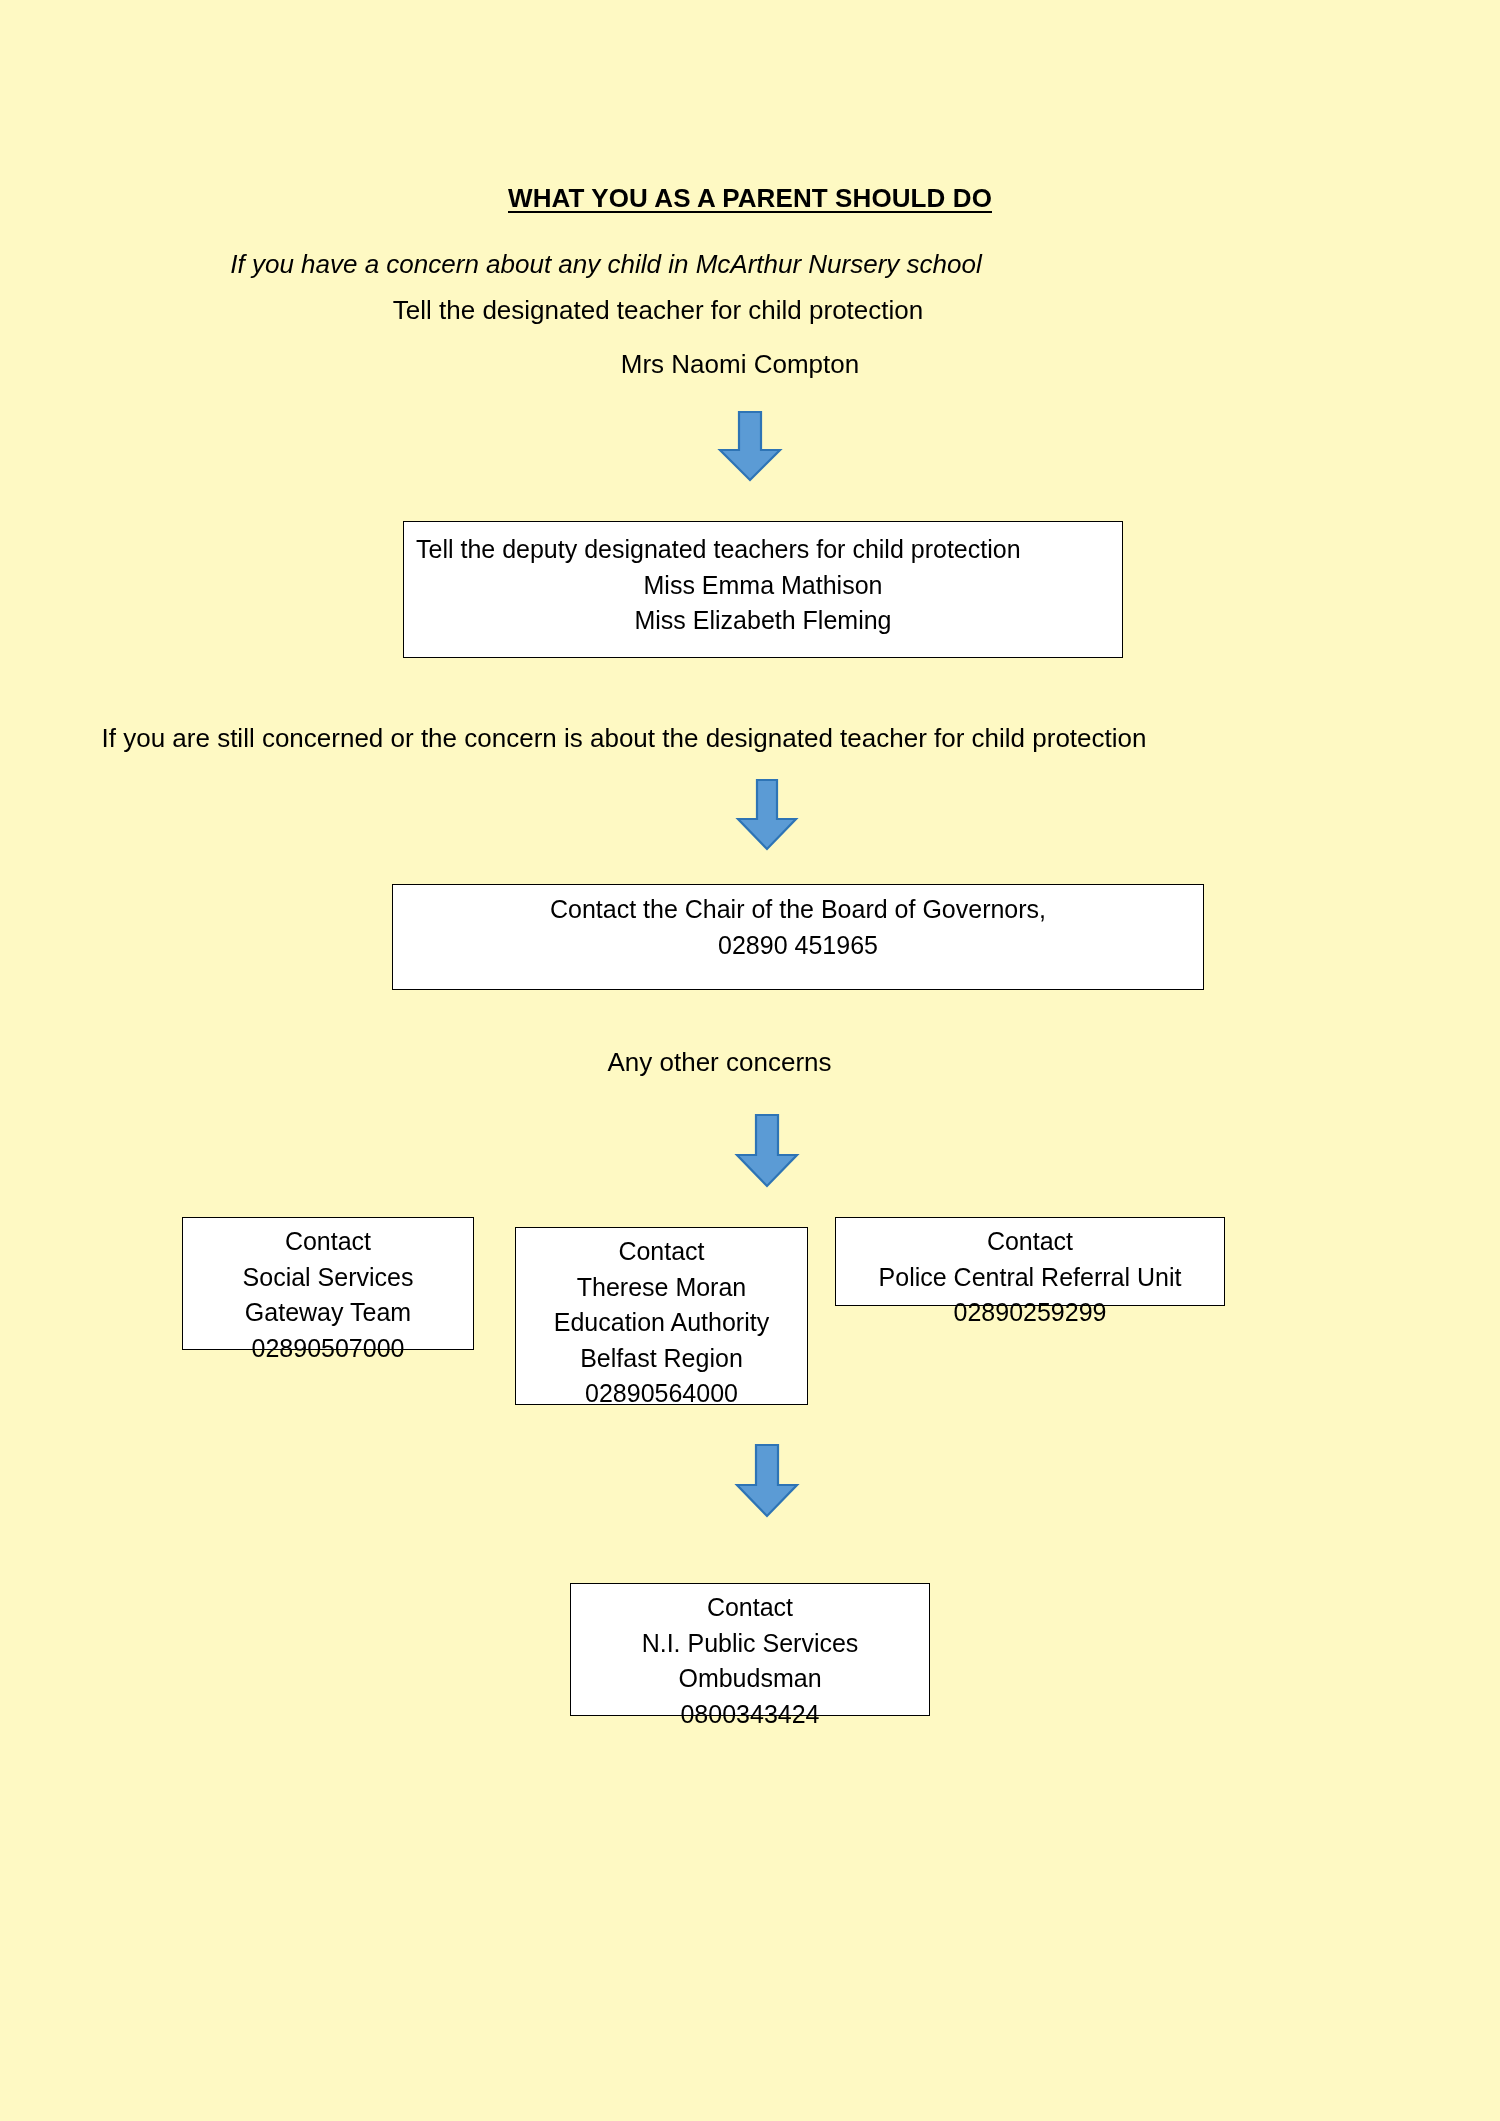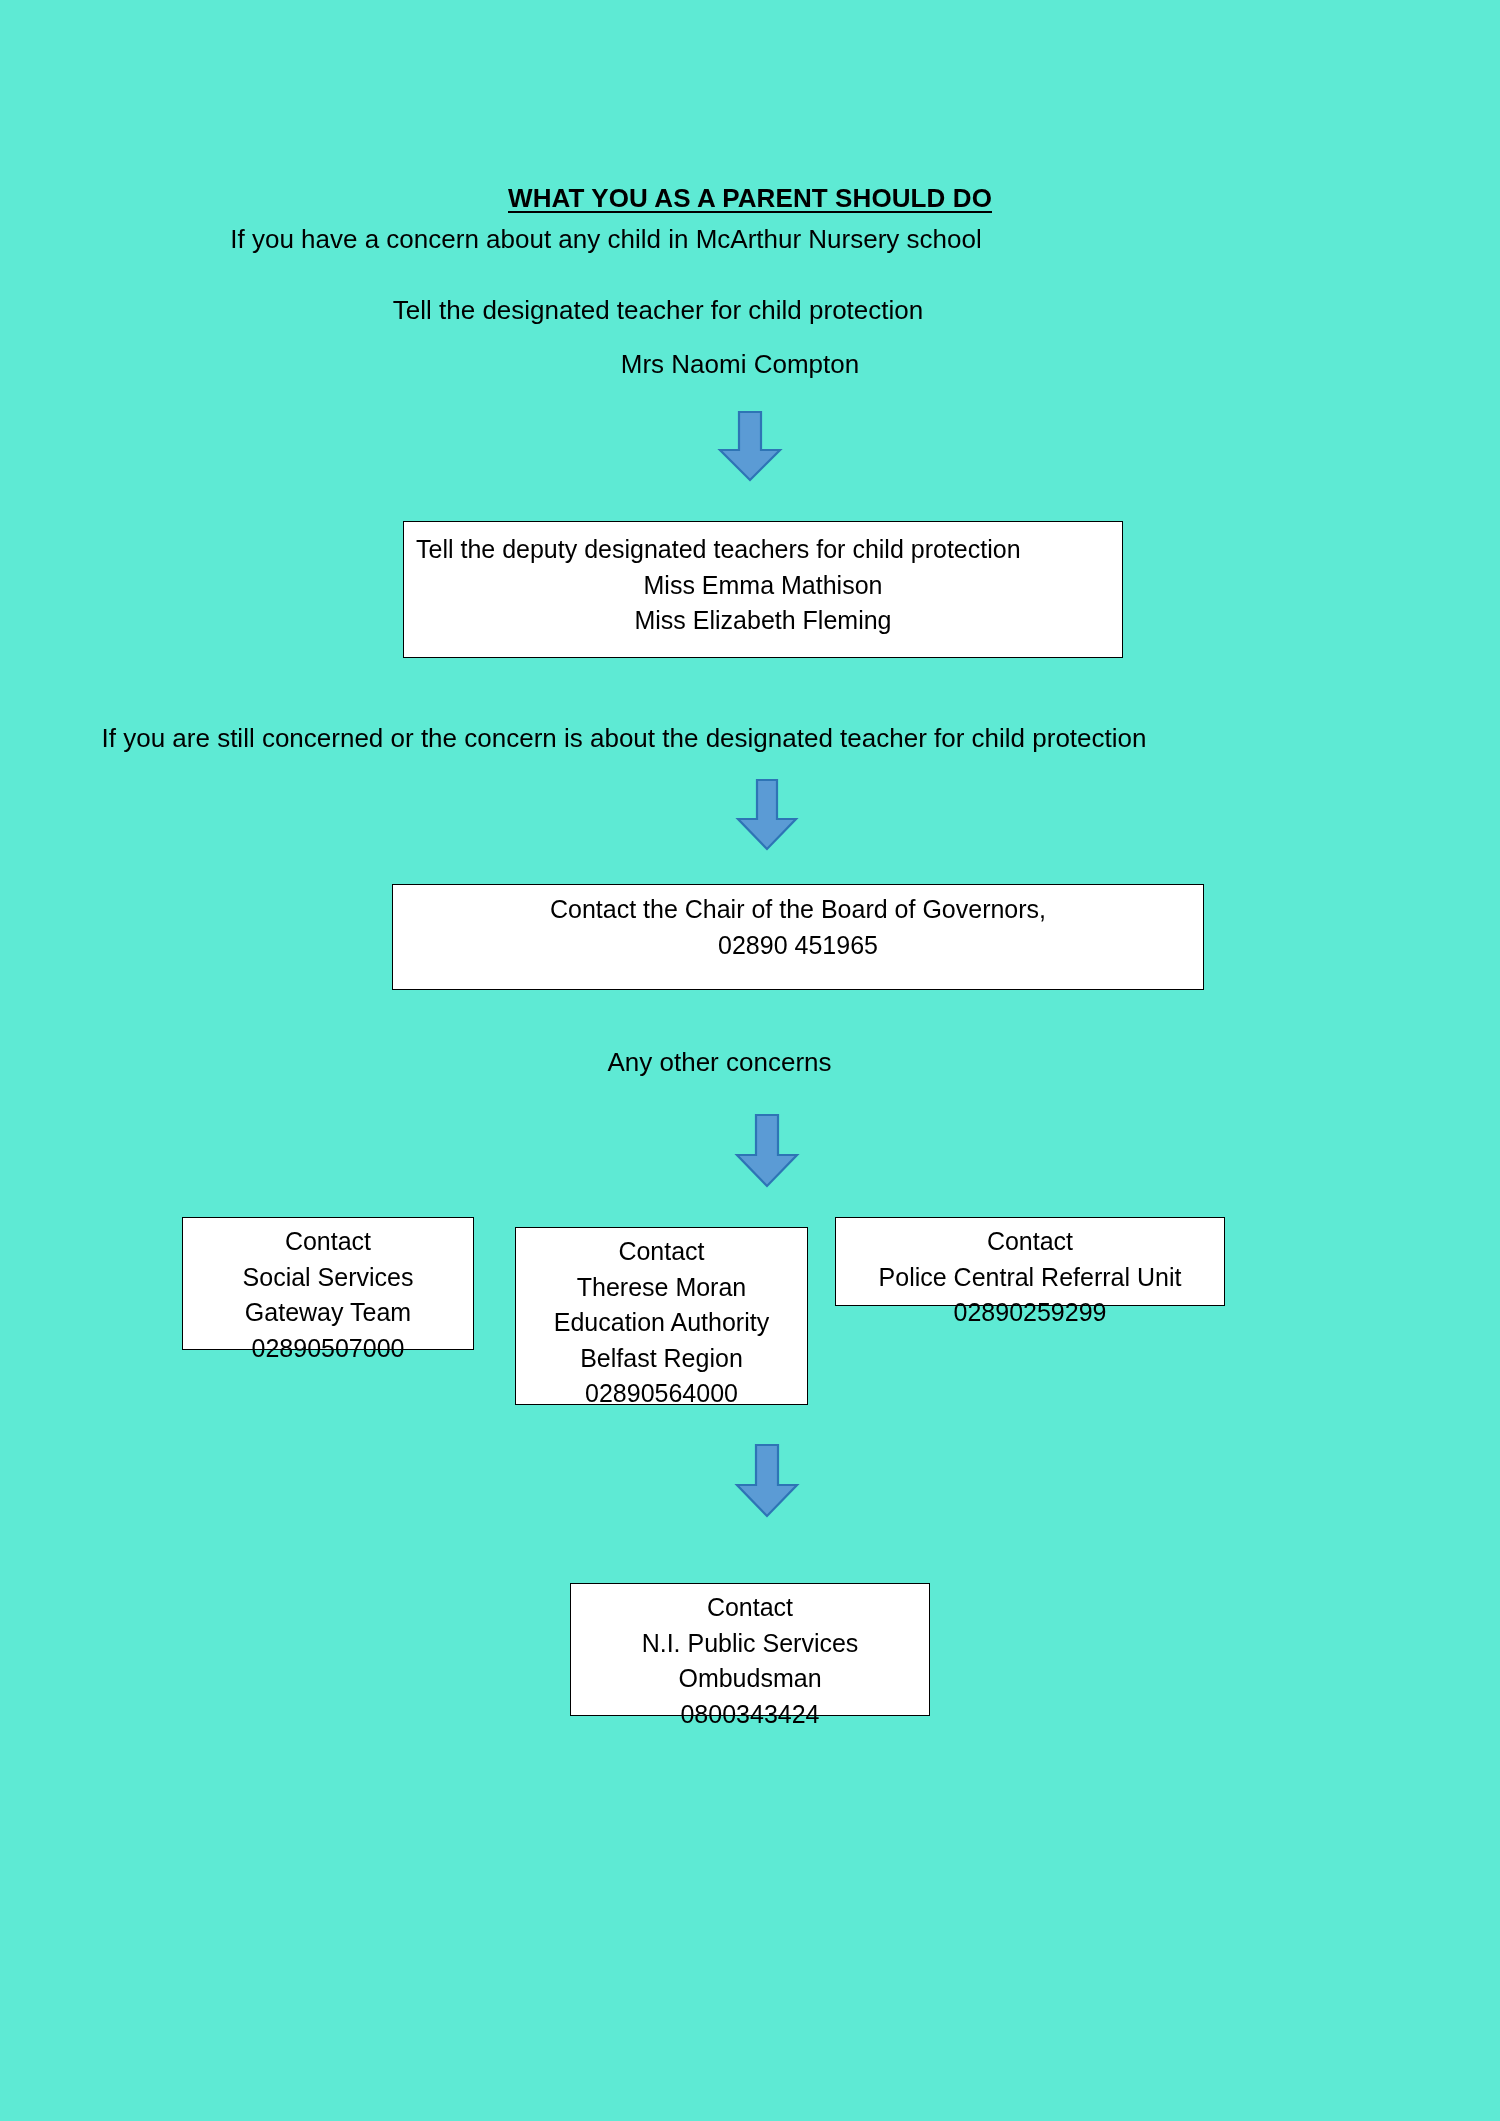--- a/index.html
+++ b/index.html
@@ -12,21 +12,21 @@
     height: 2121px;
     position: relative;
     font-family: "Liberation Sans", sans-serif;
     color: #000000;
     overflow: hidden;
   }
 
   .page {
     position: absolute;
     inset: 0;
-    background: #5eead4;
+    background: #fef9c3;
   }
 
   
   .node {
     position: absolute;
     box-sizing: border-box;
   }
 
   
   .free-text {
@@ -72,21 +72,21 @@
     overflow: visible;
   }
 </style>
 </head>
 <body>
 
 <div class="page">
 
   <div class="node free-text doc-title" style="left:0; top:182px; width:1500px;">WHAT YOU AS A PARENT SHOULD DO</div>
 
-  <div class="node free-text" style="left:0; top:223px; width:1212px;">If you have a concern about any child in McArthur Nursery school</div>
+  <div class="node free-text" style="left:0; top:248px; width:1212px;font-style:italic;">If you have a concern about any child in McArthur Nursery school</div>
 
   <div class="node free-text" style="left:0; top:294px; width:1316px;">Tell the designated teacher for child protection</div>
 
   <div class="node free-text" style="left:0; top:348px; width:1480px;text-align:center;">Mrs Naomi Compton</div>
 
   <div class="arrow-down" style="left:716px; top:410px; width:68px; height:72px;">
     <svg width="68" height="72" viewBox="0 0 68 72" xmlns="http://www.w3.org/2000/svg">
       <polygon points="23,2 45,2 45,40 64,40 34,70 4,40 23,40" fill="#5B9BD5" stroke="#2E74B5" stroke-width="2.2" stroke-linejoin="miter"></polygon>
     </svg>
   </div>

